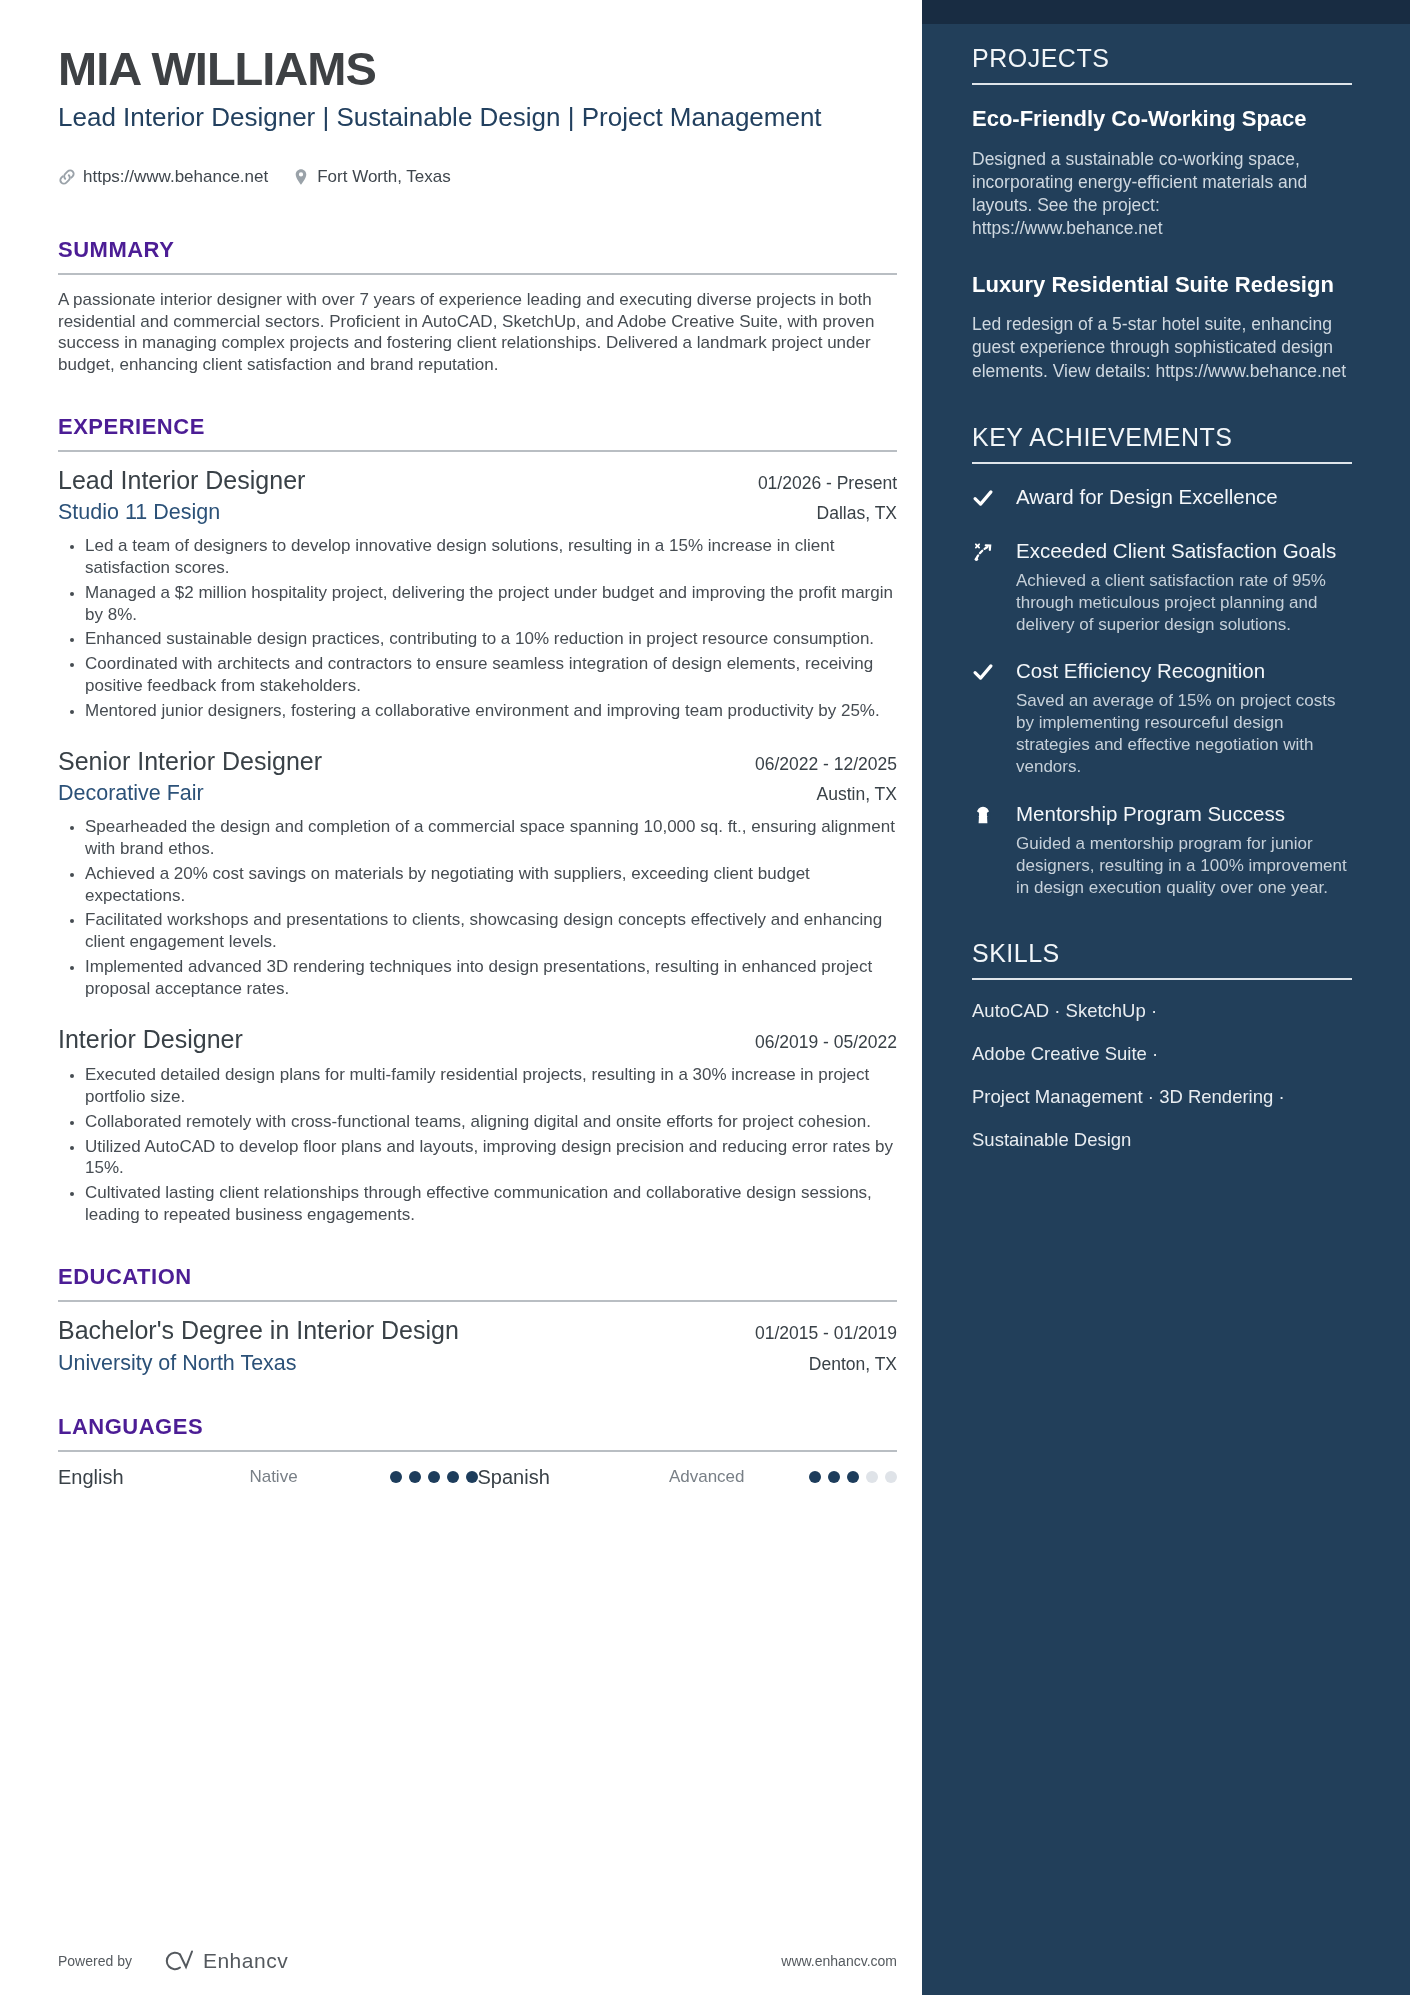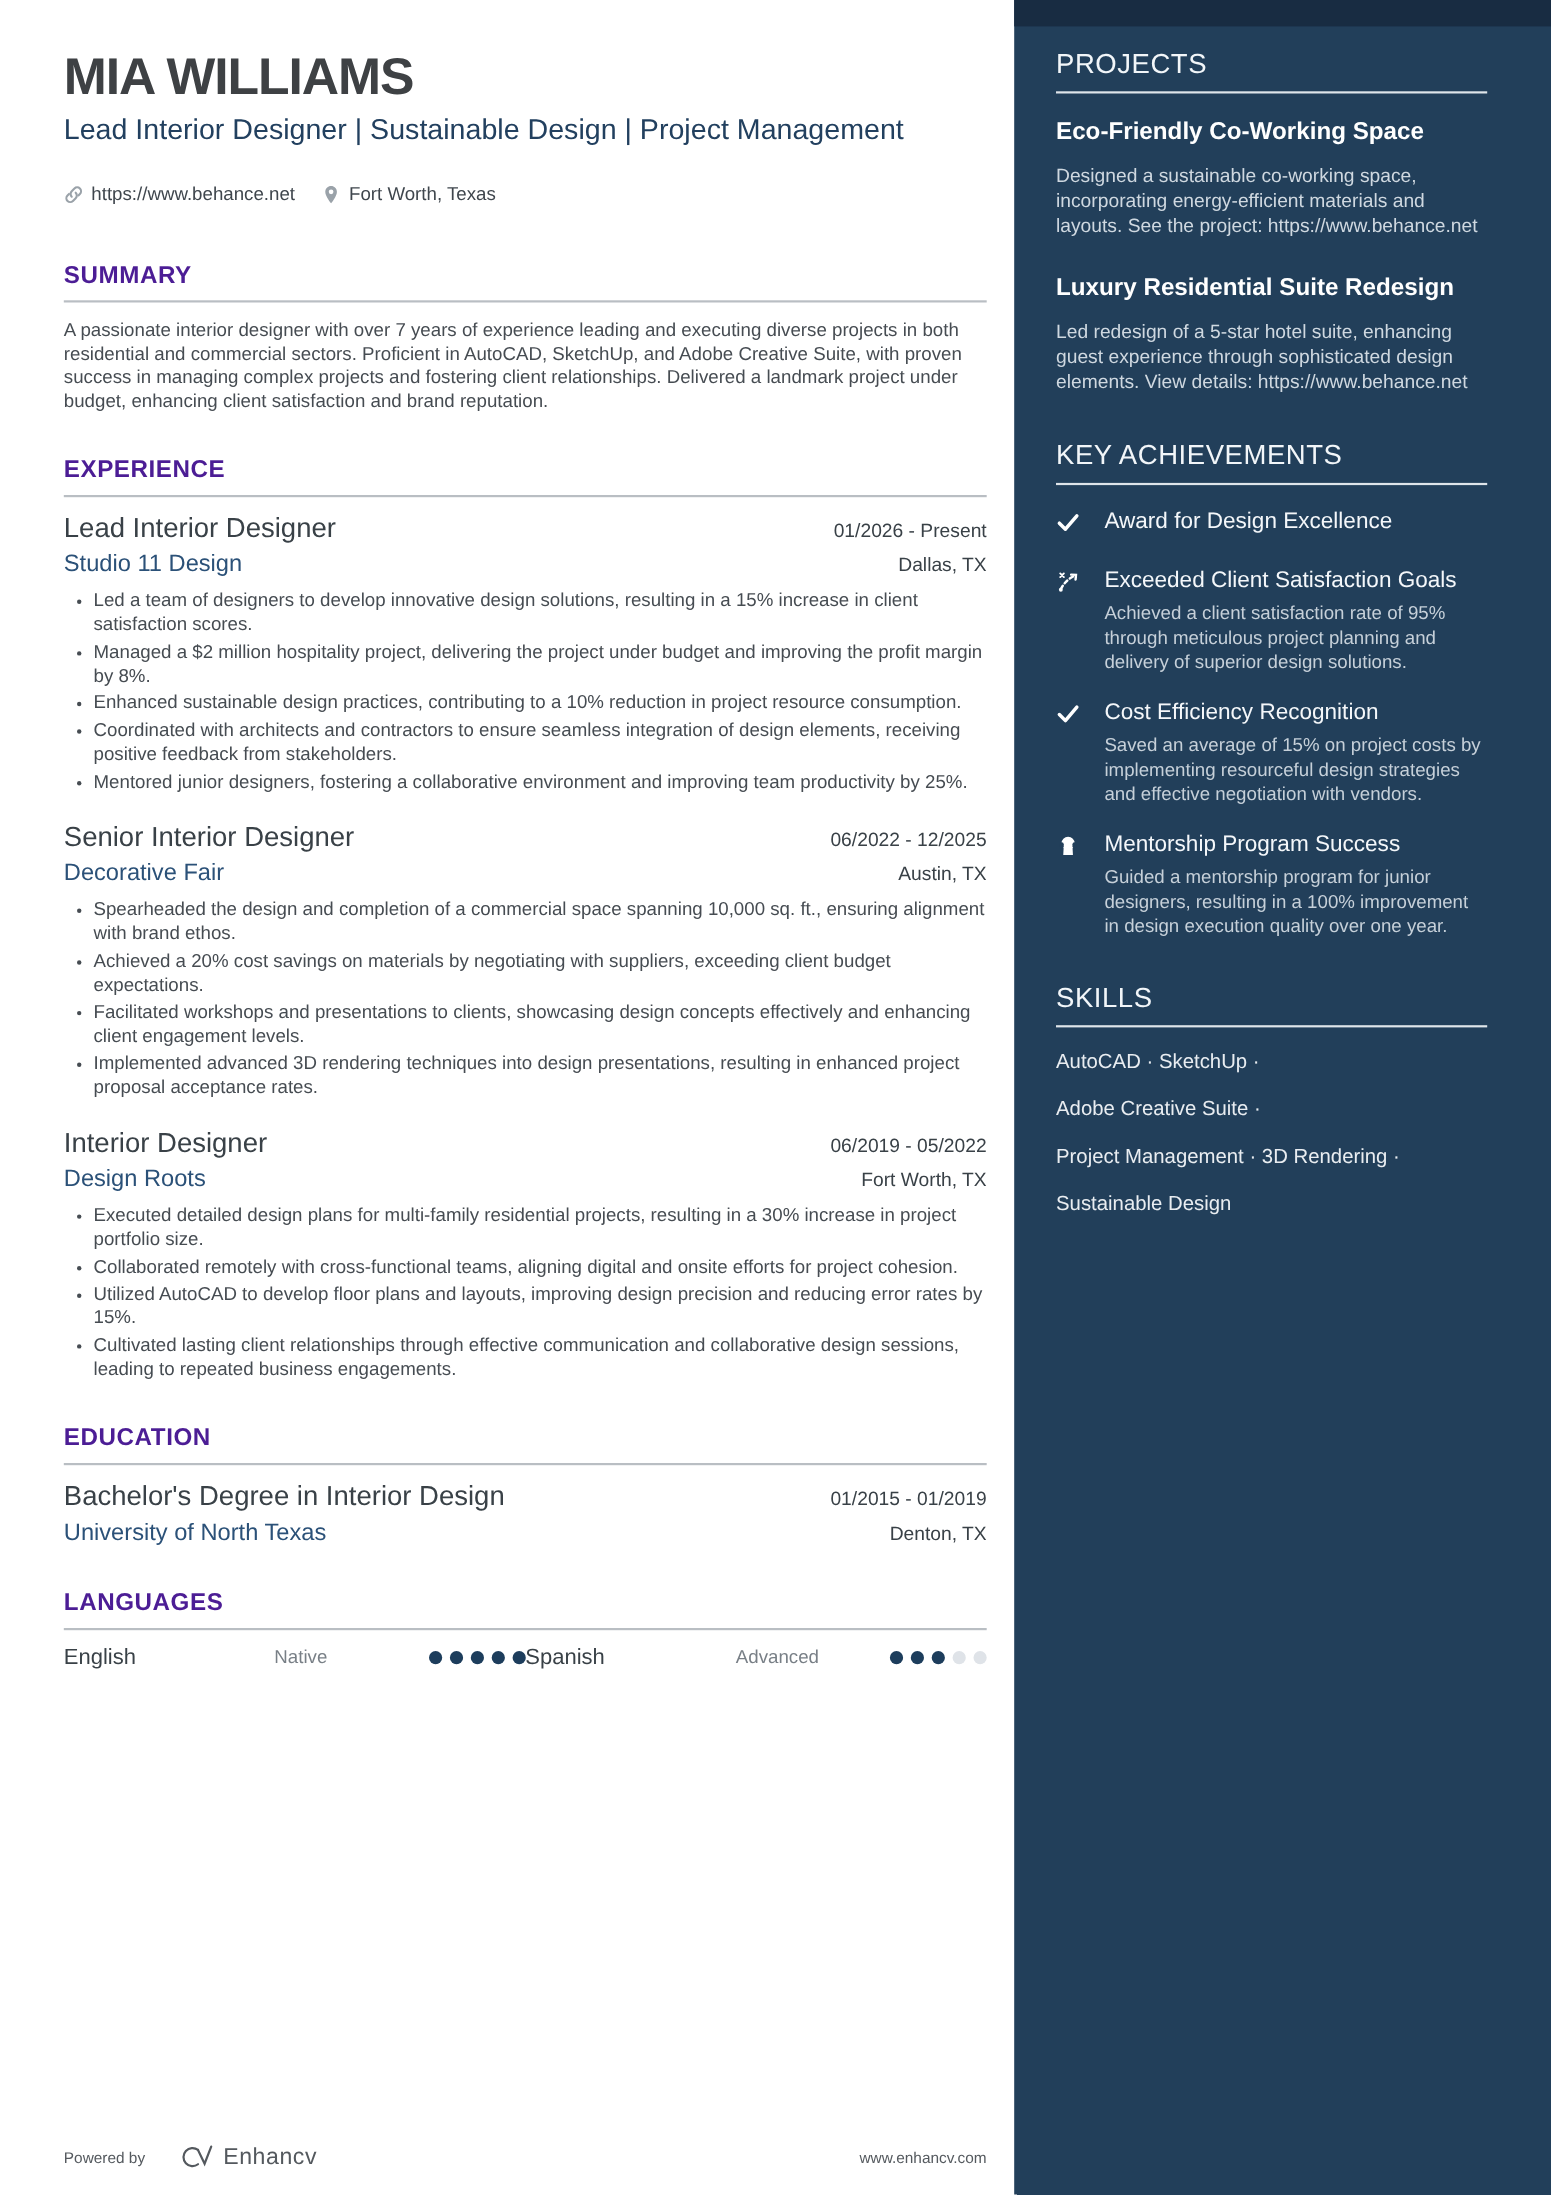--- a/index.html
+++ b/index.html
@@ -53,21 +53,21 @@
   .dots{display:inline-flex;gap:7px;margin-left:38px;}
   .dot{width:12px;height:12px;border-radius:50%;background:var(--dot-off);}
   .dot.on{background:var(--dot-on);}
 
   .footer{position:absolute;left:58px;right:25px;bottom:22px;display:flex;align-items:center;font-size:14px;color:#555a5f;}
   .footer .logo-wrap{display:flex;align-items:center;gap:9px;margin-left:28px;}
   .footer .logo-text{font-size:21px;color:#54595e;letter-spacing:.5px;}
   .footer .site{margin-left:auto;font-size:14px;color:#555a5f;}
 
   
-  .sidebar{position:relative;width:518px;background:var(--sidebar-bg);padding:44px 58px 0 38px;color:#fff;}
+  .sidebar{position:relative;width:518px;background:var(--sidebar-bg);padding:44px 58px 0 50px;color:#fff;}
   .sidebar::before{content:"";position:absolute;left:0;top:0;right:0;height:24px;background:var(--band);}
   .side-head{font-size:25px;letter-spacing:.5px;color:#f2f6f9;font-weight:400;margin-bottom:10px;}
   .side-rule{border:none;border-top:2px solid var(--rule-side);margin:0 0 20px 0;}
   .side-section{margin-bottom:40px;}
 
   .project{margin-bottom:30px;}
   .project-title{font-size:22px;font-weight:700;color:#ffffff;line-height:1.25;margin-bottom:15px;}
   .project-desc{font-size:17.5px;line-height:1.33;color:var(--side-text);}
 
   .ach{display:grid;grid-template-columns:44px 1fr;margin-bottom:22px;}
@@ -153,24 +153,20 @@
           <li>Facilitated workshops and presentations to clients, showcasing design concepts effectively and enhancing client engagement levels.</li>
           <li>Implemented advanced 3D rendering techniques into design presentations, resulting in enhanced project proposal acceptance rates.</li>
         </ul>
       </div>
 
       <div class="job">
         <div class="row-between">
           <span class="job-title">Interior Designer</span>
           <span class="job-dates">06/2019 - 05/2022</span>
         </div>
-        <div class="row-between">
-          <span class="job-company">Design Roots</span>
-          <span class="job-loc">Fort Worth, TX</span>
-        </div>
         <ul class="bullets">
           <li>Executed detailed design plans for multi-family residential projects, resulting in a 30% increase in project portfolio size.</li>
           <li>Collaborated remotely with cross-functional teams, aligning digital and onsite efforts for project cohesion.</li>
           <li>Utilized AutoCAD to develop floor plans and layouts, improving design precision and reducing error rates by 15%.</li>
           <li>Cultivated lasting client relationships through effective communication and collaborative design sessions, leading to repeated business engagements.</li>
         </ul>
       </div>
     </div>
 
     <div class="section">

